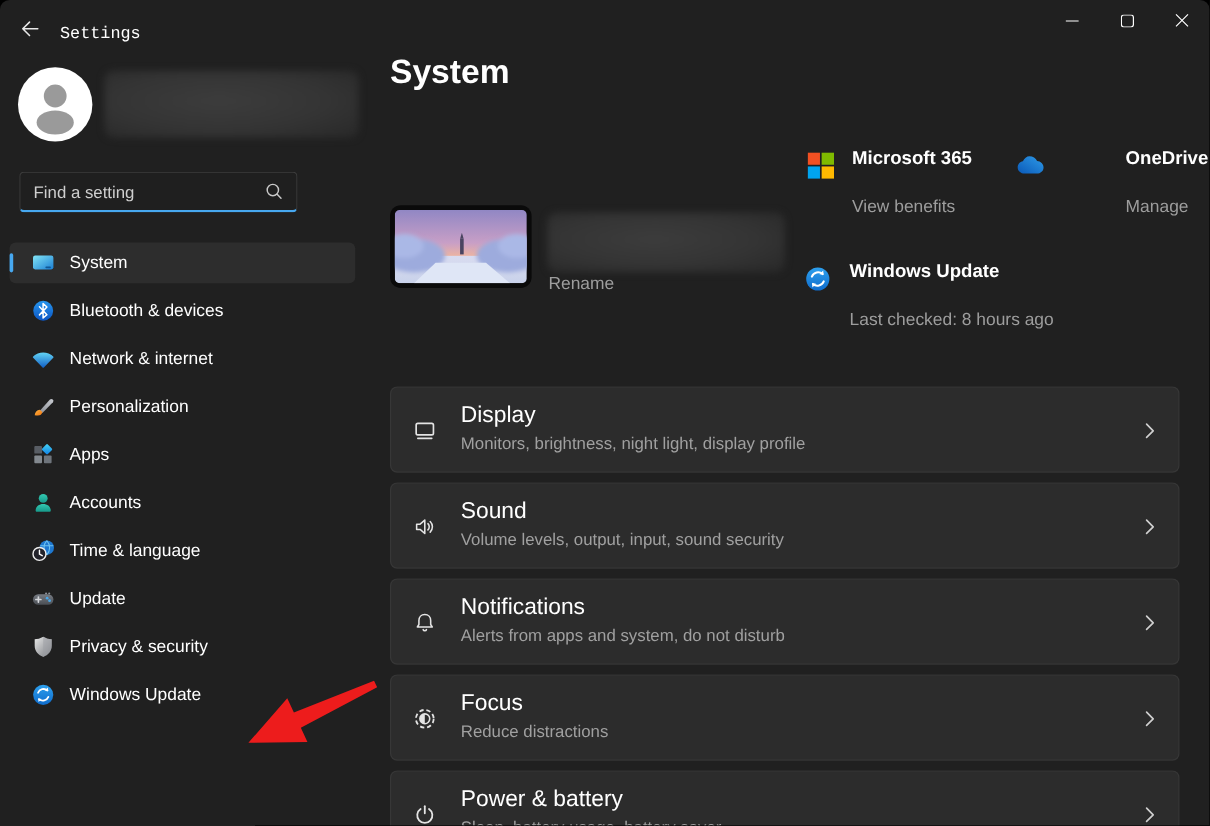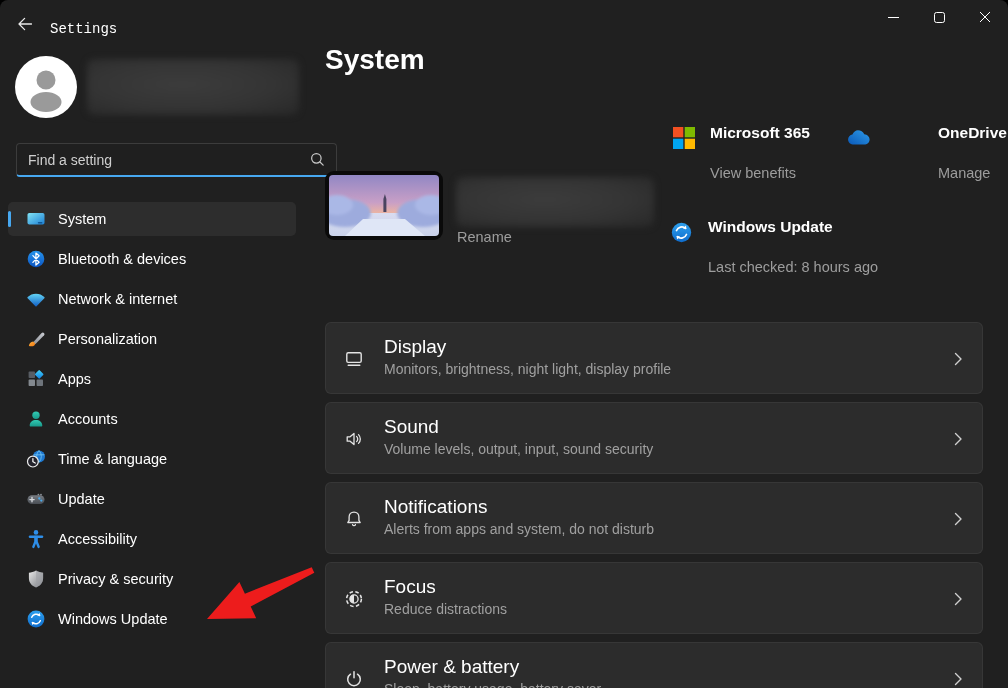--- a/index.html
+++ b/index.html
@@ -17,21 +17,21 @@
 
   
   .avatar { position:absolute; left:15px; top:56px; width:62px; height:62px;
     border-radius:50%; background:#fff; overflow:hidden; }
   .blur-block { position:absolute; border-radius:8px;
     background:radial-gradient(ellipse at 45% 45%, #3c3c3c 0%, #343434 55%, #282828 100%);
     filter:blur(3px); }
   #user-blur { left:87px; top:59px; width:212px; height:56px; }
   #device-blur { left:456px; top:177px; width:198px; height:50px; }
 
-  .searchbox { position:absolute; left:16px; top:143px; width:321px; height:34px;
+  .searchbox { position:absolute; left:16px; top:143px; width:232px; height:34px;
     background:#1f1f1f; border:1px solid #3c3c3c; border-bottom:2px solid #47a8f0;
     border-radius:4px; display:flex; align-items:center; }
   .searchbox input { flex:1; background:transparent; border:none; outline:none;
     color:#e8e8e8; font-size:14px; padding:0 8px 0 11px; font-family:inherit; }
   .searchbox input::placeholder { color:#cfcfcf; }
   .search-ic { margin-right:10px; display:flex; }
 
   .nav { position:absolute; left:8px; top:202px; width:288px; }
   .nav-item { position:relative; height:34px; margin-bottom:6px; border-radius:5px;
     display:flex; align-items:center; padding-left:18px; cursor:default; }
@@ -227,28 +227,20 @@
         <circle cx="12.4" cy="5.6" r="0.9" fill="#8d939a"></circle>
         <circle cx="15" cy="5.6" r="0.9" fill="#8d939a"></circle>
         <rect x="1.5" y="6.2" width="17" height="8.8" rx="4.4" fill="url(#gPad)"></rect>
         <path d="M6 8.5 v4.2 M3.9 10.6 h4.2" stroke="#d3d6da" stroke-width="1.4" stroke-linecap="round"></path>
         <circle cx="13.3" cy="9.5" r="1.15" fill="#4aa8e8"></circle>
         <circle cx="15.3" cy="11.6" r="1.15" fill="#4aa8e8"></circle>
       </svg>
       <span class="nav-label">Update</span>
     </div>
 
-    <div class="nav-item">
-      <svg class="nic" width="20" height="20" viewBox="0 0 20 20">
-        <circle cx="10" cy="3.4" r="2.3" fill="#2e8ee8"></circle>
-        <rect x="2.7" y="6.4" width="14.6" height="2.7" rx="1.35" fill="#2e8ee8"></rect>
-        <path d="M8.2 6.8 h3.6 v5.6 l2 5.2 a1.2 1.2 0 0 1 -2.2.9 L10 14.4 l-1.6 4.1 a1.2 1.2 0 0 1 -2.2-.9 l2-5.2z" fill="#2e8ee8"></path>
-      </svg>
-      <span class="nav-label">Accessibility</span>
-    </div>
 
     <div class="nav-item">
       <svg class="nic" width="20" height="20" viewBox="0 0 20 20">
         <defs>
             <linearGradient id="gShd" x1="0" y1="0" x2="1" y2="1">
           <stop offset="0" stop-color="#e9e9e9"></stop>
               <stop offset="1" stop-color="#76797e"></stop>
             </linearGradient>
           </defs>
         <path d="M10 1.6 c2.4 1.4 4.8 2.1 7.1 2.1 v5.5 c0 4.7-3.1 7.8-7.1 9.2 -4-1.4-7.1-4.5-7.1-9.2 V3.7 c2.3 0 4.7-.7 7.1-2.1z" fill="url(#gShd)"></path>

